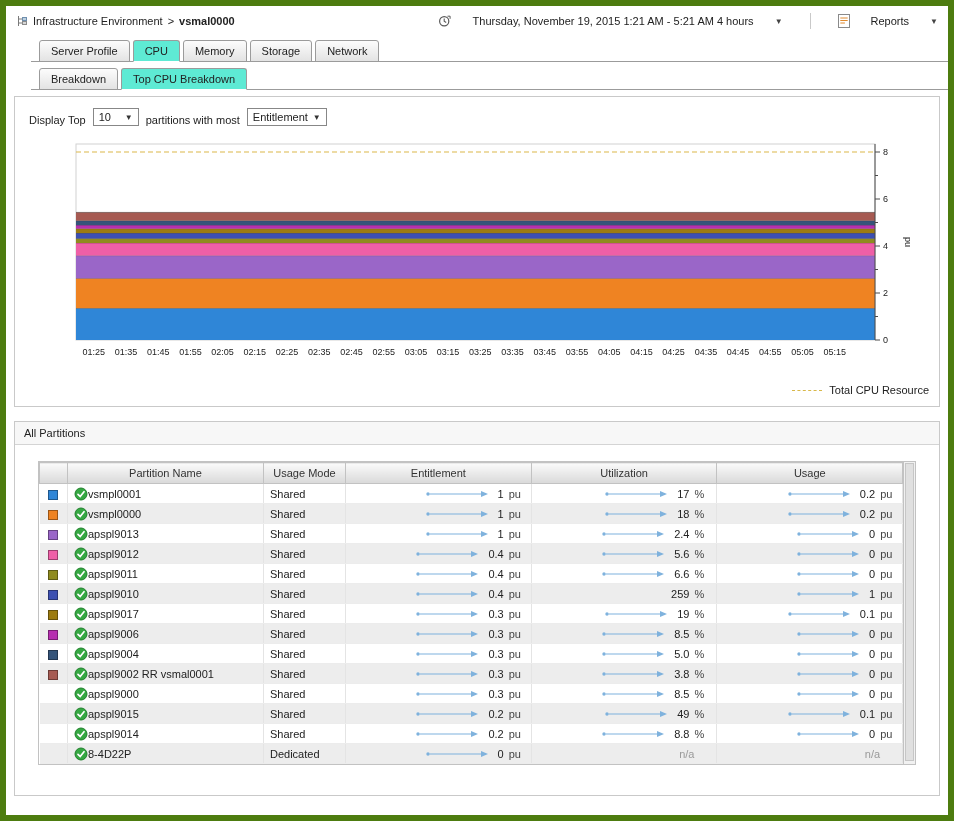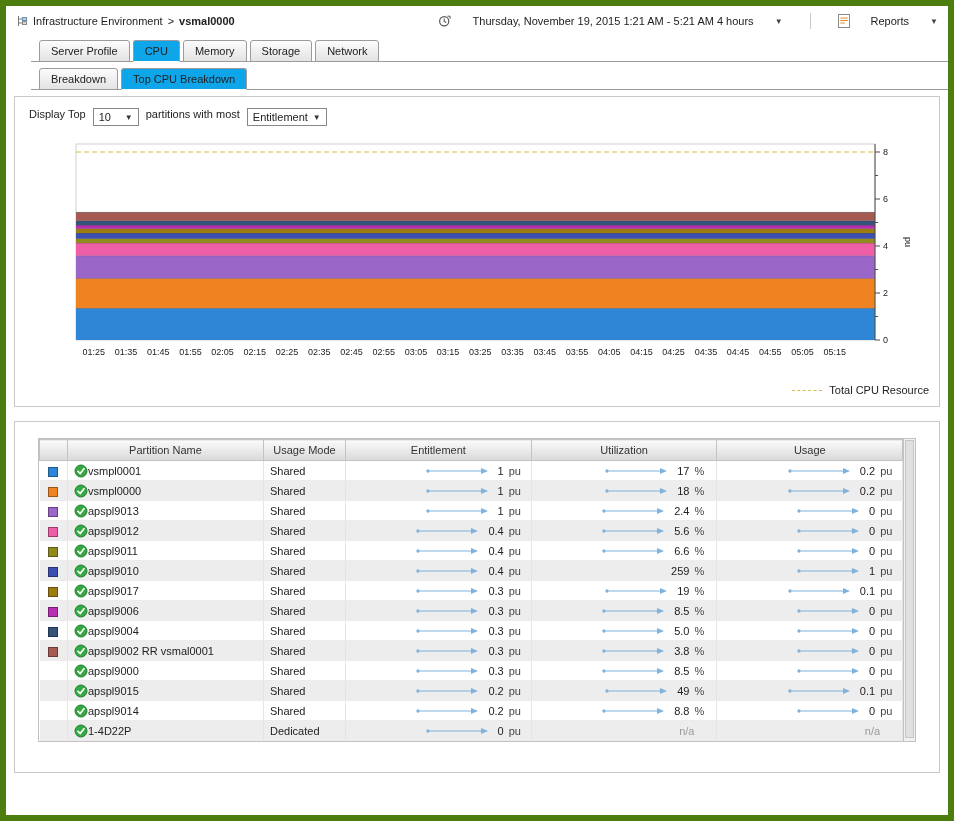--- a/index.html
+++ b/index.html
@@ -17,26 +17,26 @@
   .vsep { width:1px; height:16px; background:#c9c9c9; margin:0 6px; }
   .iconbox { display:inline-flex; align-items:center; }
   .tr-label, .rep-label { cursor:pointer; }
 
   
   .tabbar { display:flex; gap:3px; padding:4px 8px 0; border-bottom:1px solid #9b9b9b;margin-left:25px; }
   .tabbar.sub { margin-top:2px; }
   .tab { border:1px solid #9b9b9b; border-bottom:1px solid #9b9b9b; border-radius:3px 3px 0 0;
          padding:4px 11px; background:linear-gradient(#fcfcfc,#e3e3e3); margin-bottom:-1px;
          cursor:pointer; color:#222; white-space:nowrap; }
-  .tab.active { background:#0ea5e9; border-bottom-color:#fff; }
+  .tab.active { background:#5eead4; border-bottom-color:#fff; }
 
   
   .panel { margin:6px 8px 0; border:1px solid #c9c9c9; background:#fff; }
   .chart-panel { padding:8px 10px 6px; }
-  .controls { display:flex; align-items:flex-start; gap:7px; padding:3px 0 0 4px; }
+  .controls { display:flex; align-items:flex-end; gap:7px; padding:3px 0 0 4px; }
   .selectbox { display:inline-flex; align-items:center; justify-content:space-between; gap:5px;
                border:1px solid #878787; background:#fff; padding:2px 5px; cursor:pointer; min-width:46px; }
   .selectbox .sel-caret { font-size:8px; color:#333; }
   #chart { margin:8px 0 0 50px; }
   .legend { display:flex; justify-content:flex-end; align-items:center; gap:7px; padding:0 0 4px; }
   .legend-line { display:inline-block; width:30px; border-top:1px dashed #d8b84a; height:0; }
 
   
   .table-panel { margin-top:14px; }
   .panel-title { background:#f7f7f7; border-bottom:1px solid #d4d4d4; padding:5px 9px; color:#222; }
@@ -189,20 +189,21 @@
           <text x="727.5" y="221" font-size="9" fill="#222" text-anchor="middle">05:05</text>
           <text x="759.7" y="221" font-size="9" fill="#222" text-anchor="middle">05:15</text>
         </svg></div>
     <div class="legend">
       <span class="legend-line"></span>
       <span>Total CPU Resource</span>
     </div>
   </div>
 
   <div class="panel table-panel">
+    <div class="panel-title">All Partitions</div>
     <div class="table-area">
       <div class="table-wrap">
         <table id="ptable">
             <thead>
               <tr>
                 <th class="swcol"></th>
                 <th class="namecol">Partition Name</th>
                 <th class="modecol">Usage Mode</th>
                 <th class="metriccol">Entitlement</th>
                 <th class="metriccol">Utilization</th>
@@ -832,21 +833,21 @@
               <tr>
                 <td class="swcol"></td>
                 <td class="namecol">
                   <span class="pname">
                     <span class="iconbox">
                       <svg width="14" height="14" viewBox="0 0 14 14">
                         <circle cx="7" cy="7" r="6" fill="#35a842" stroke="#20802c"></circle>
                         <path d="M4 7.4 L6.2 9.5 L10 4.7" stroke="#fff" stroke-width="1.7" fill="none" stroke-linecap="round"></path>
                       </svg>
                     </span>
-                    <span>1-4D22P</span>
+                    <span>8-4D22P</span>
                   </span>
                 </td>
                 <td class="modecol">Dedicated</td>
                 <td class="metriccol">
                   <div class="mwrap">
                     <svg class="spark" width="66" height="10" viewBox="0 0 66 10">
                       <circle cx="3" cy="5" r="1.7" fill="#7fb2dd"></circle>
                       <line x1="4.5" y1="5" x2="57" y2="5" stroke="#7fb2dd" stroke-width="1.2"></line>
                       <path d="M56 1.9 L63 5 L56 8.1 Z" fill="#7fb2dd"></path>
                     </svg>

